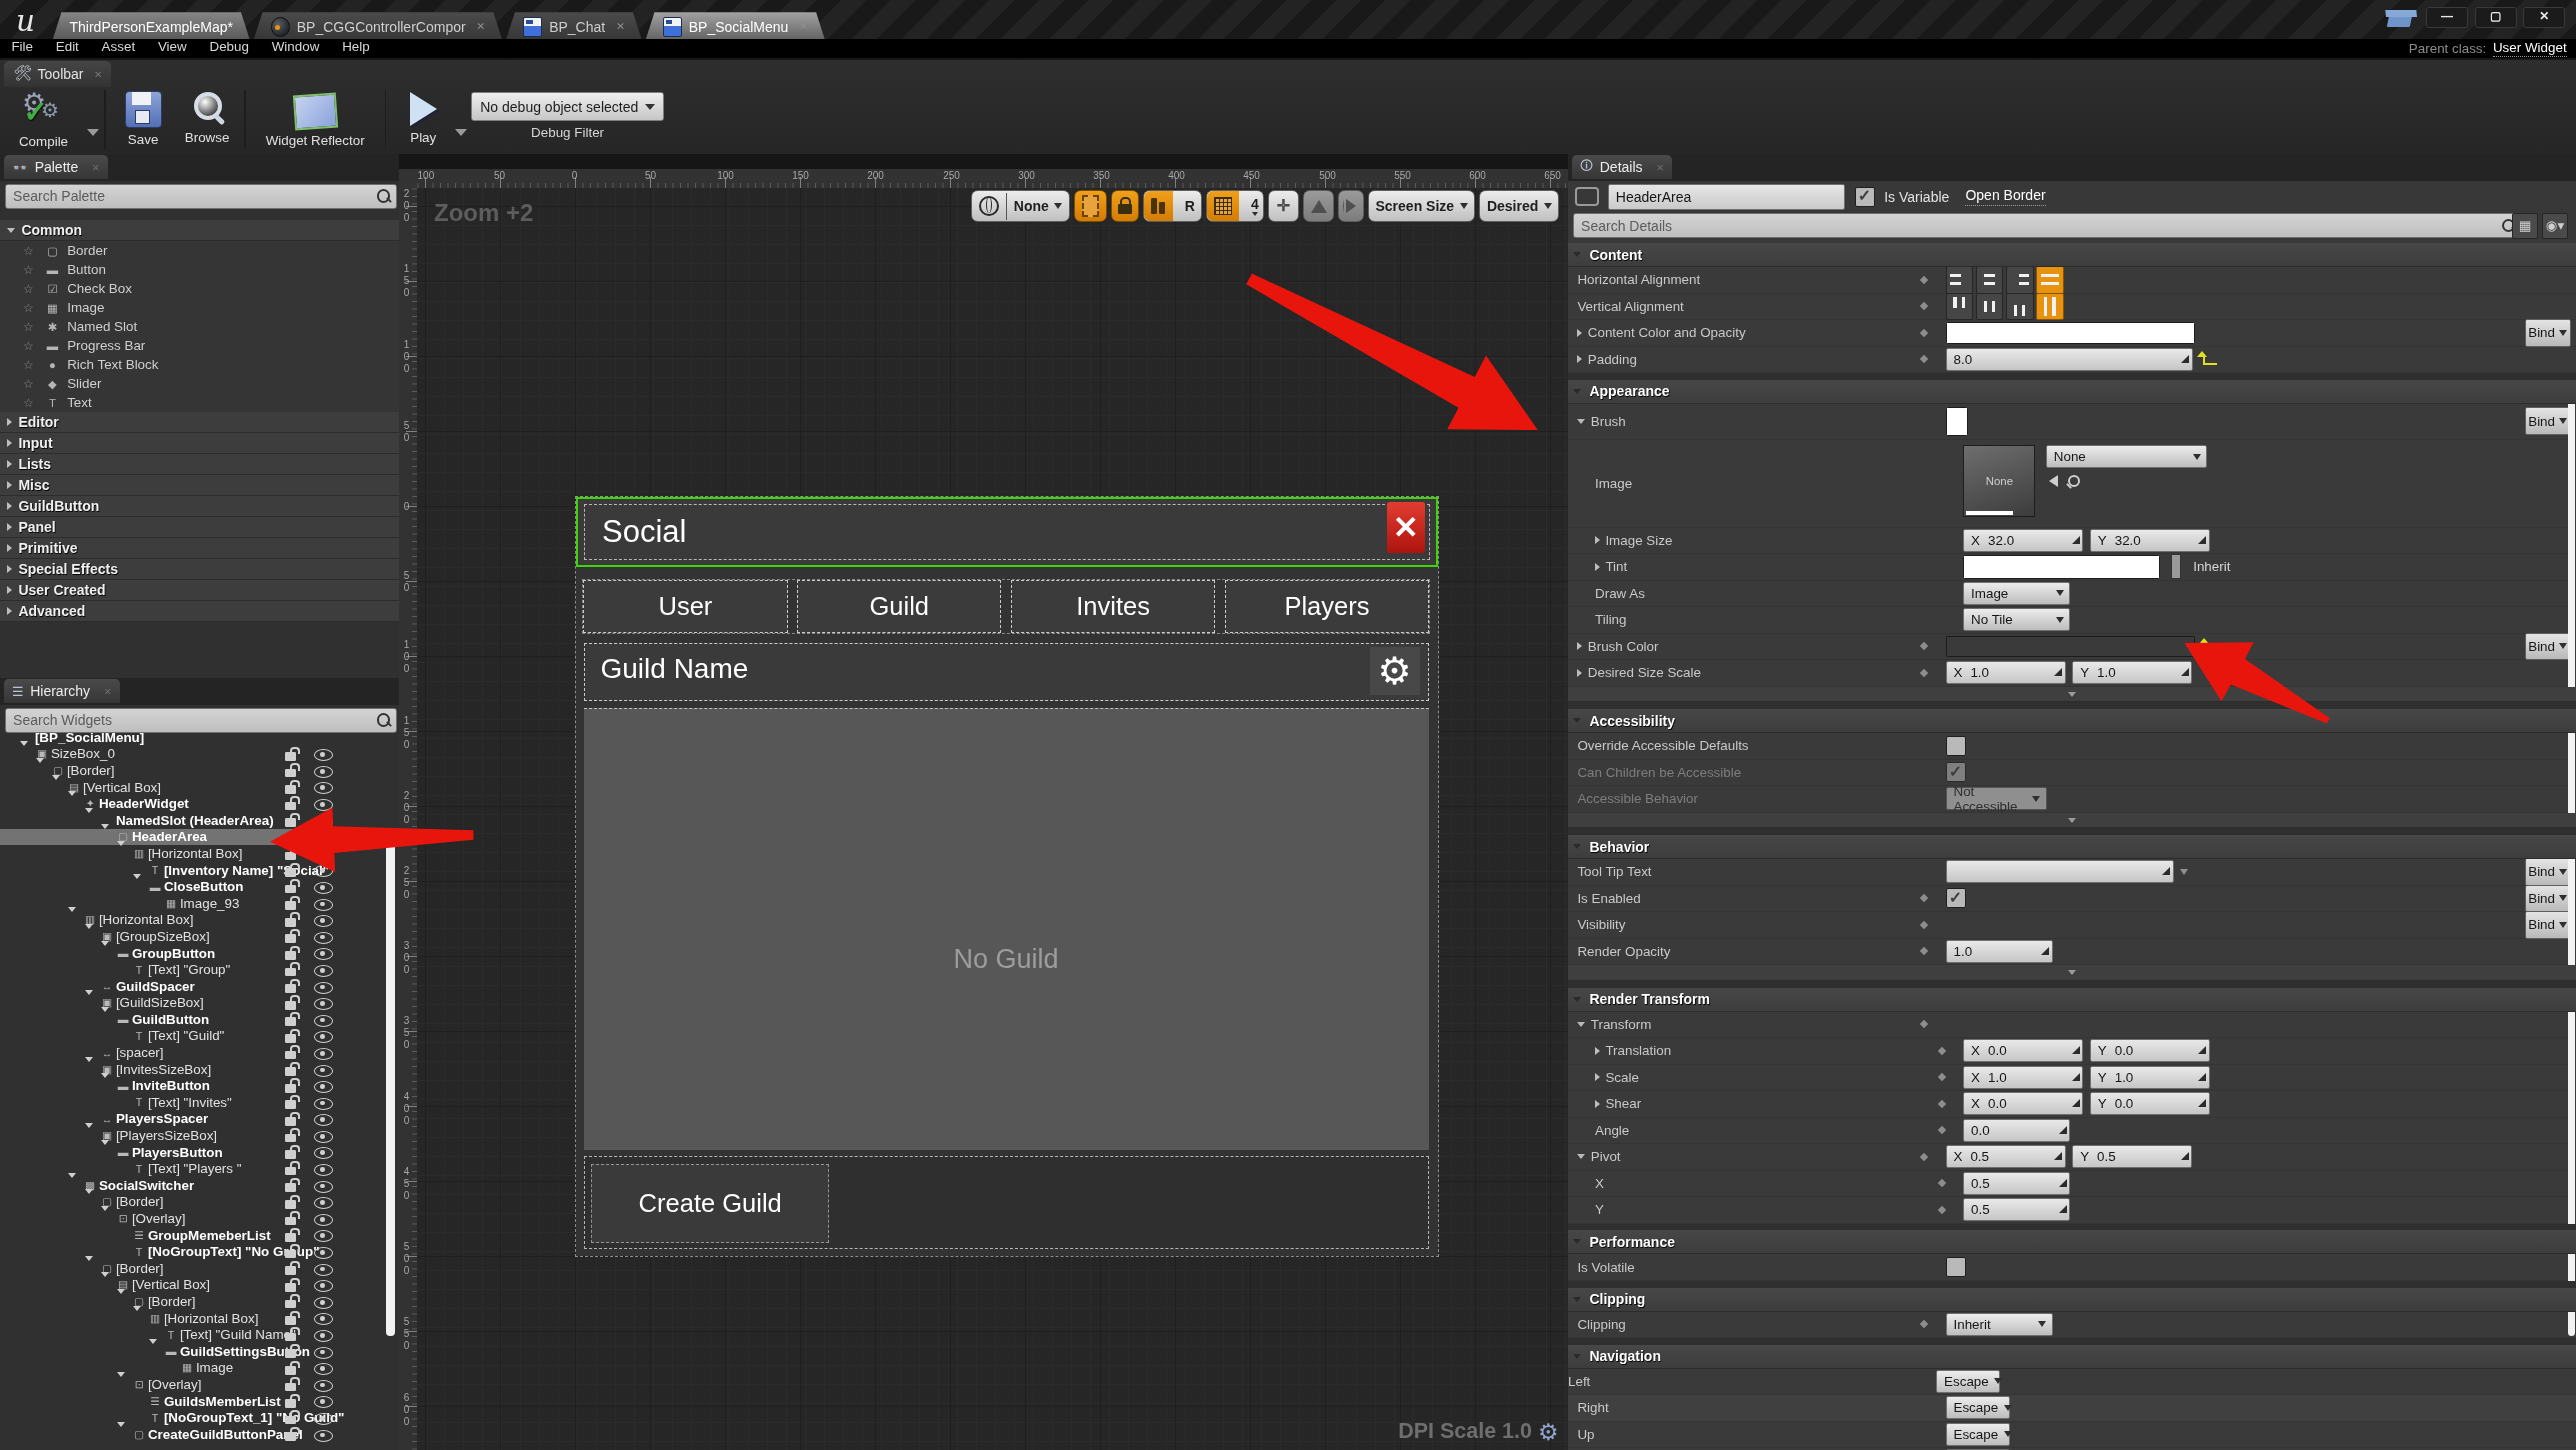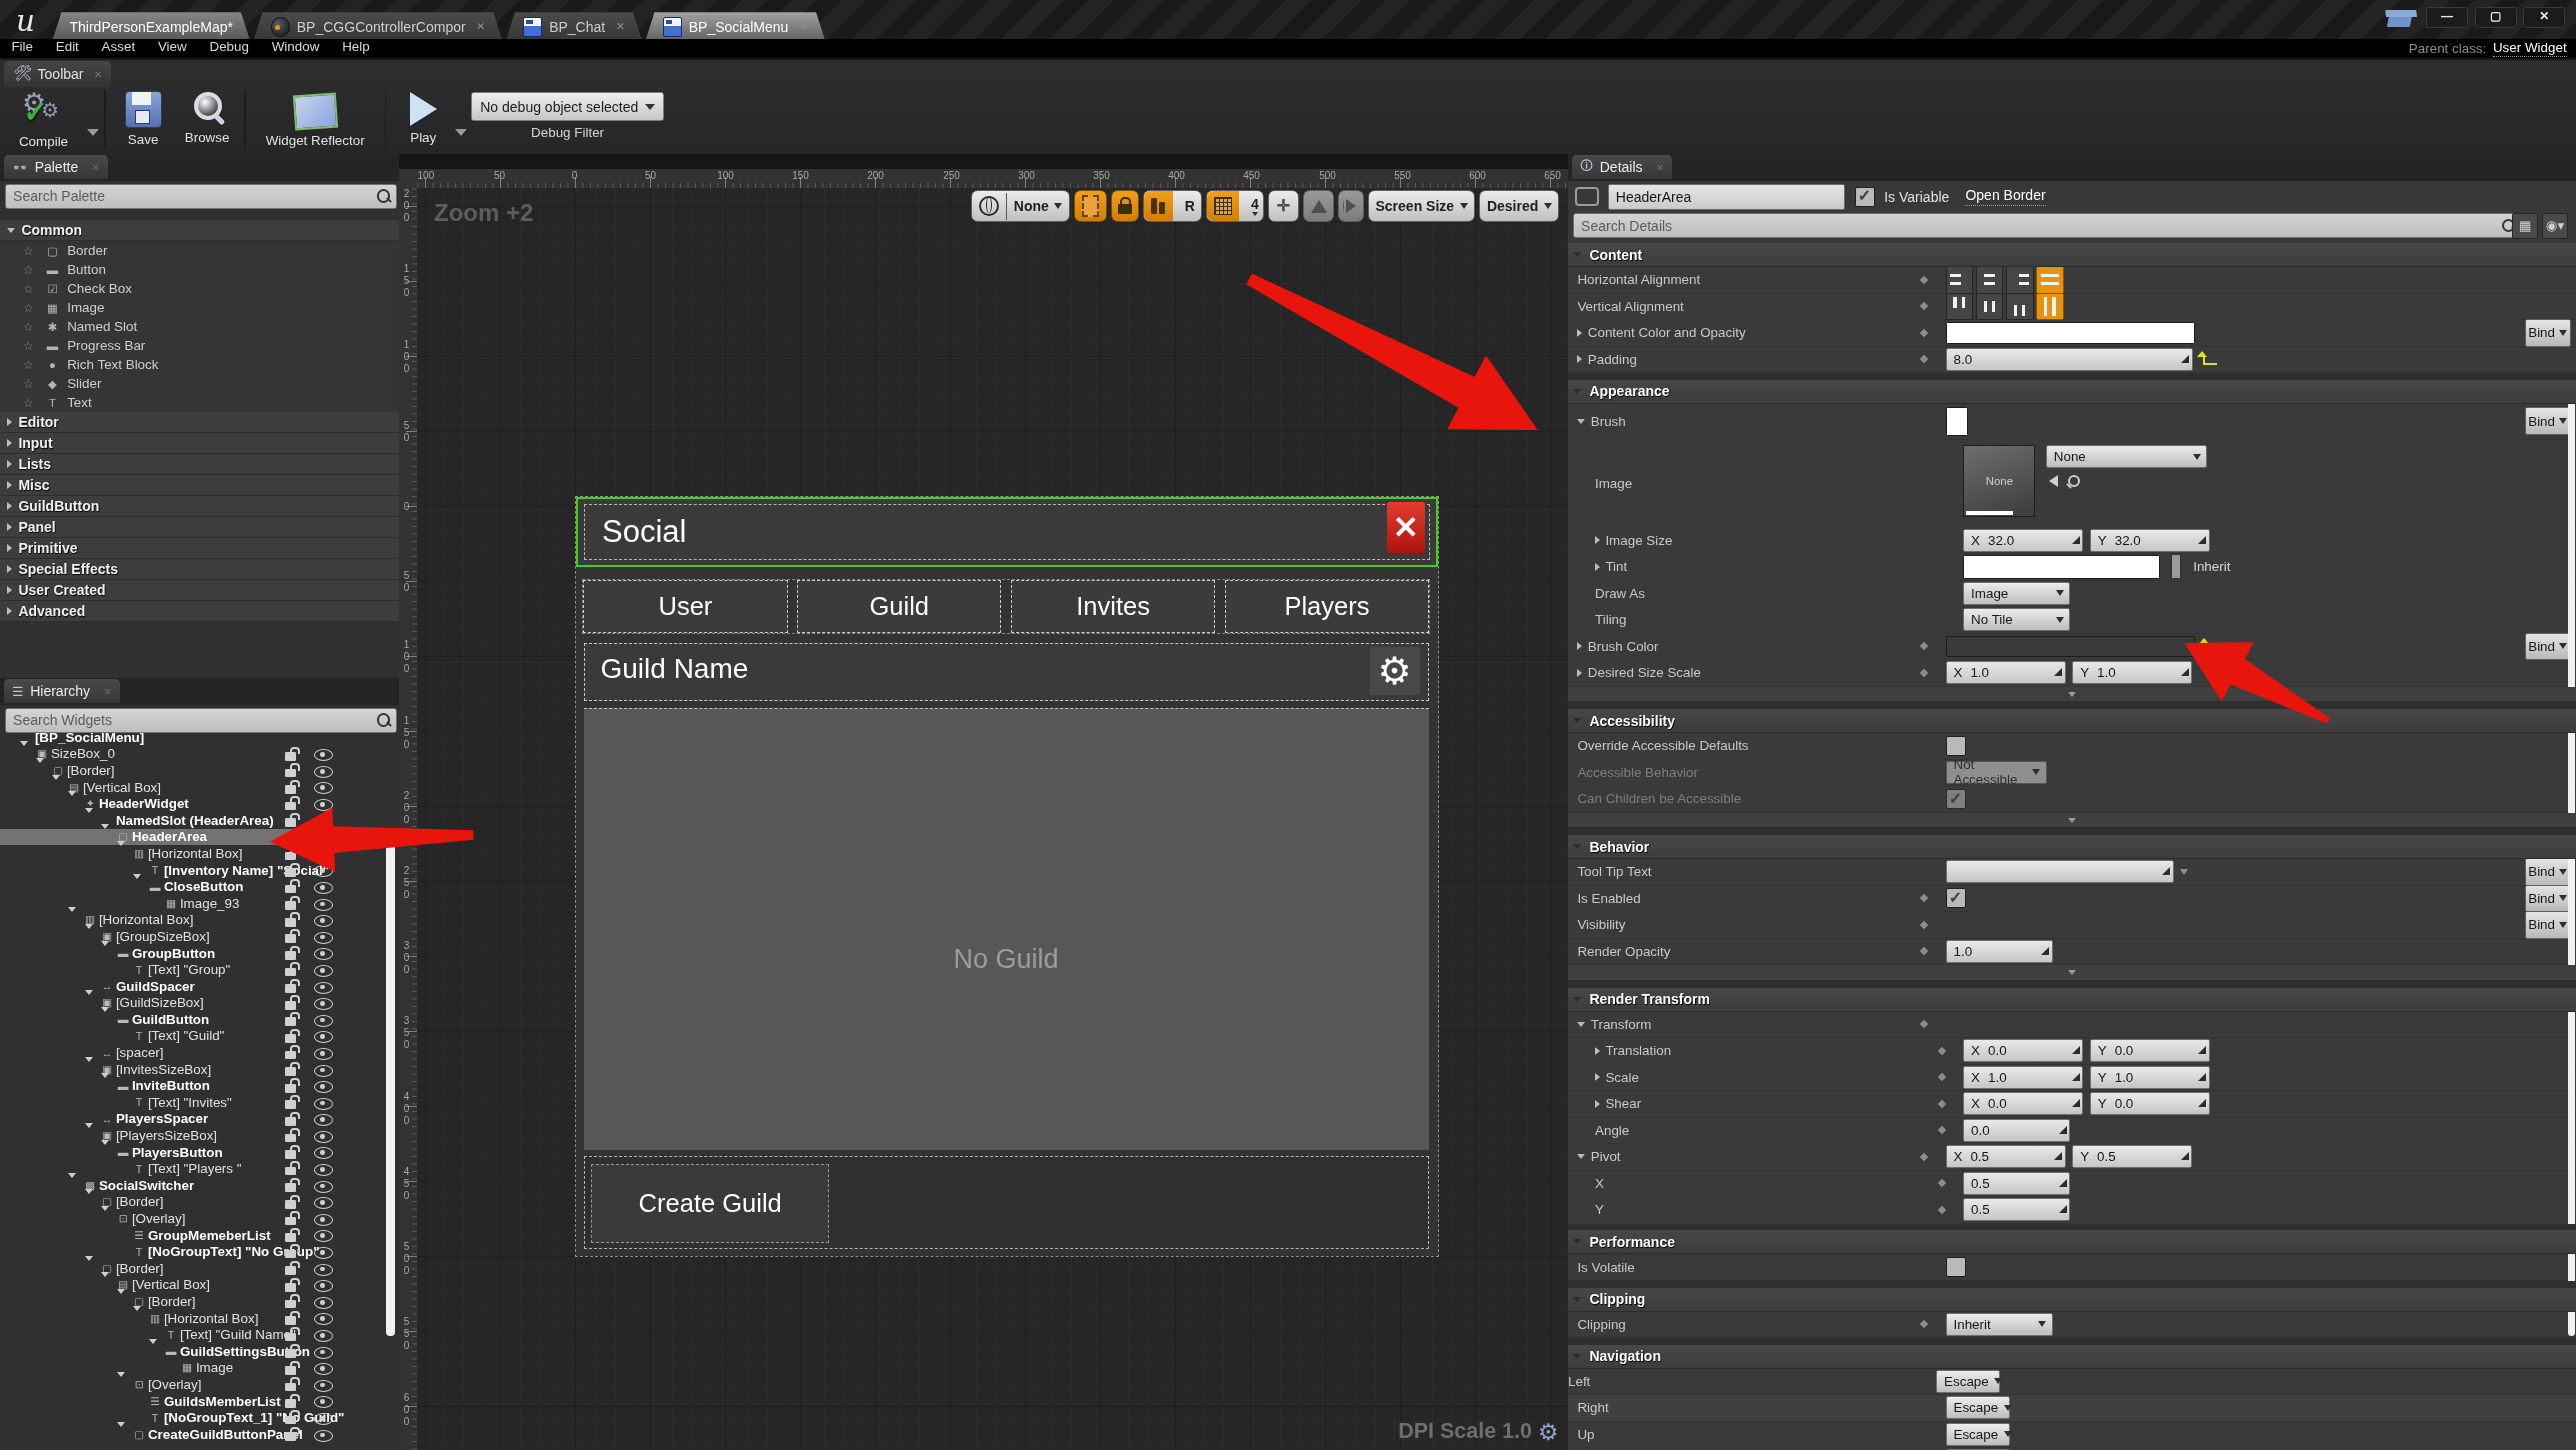--- a/index.html
+++ b/index.html
@@ -1229,35 +1229,35 @@
         <div class="drow">
           <div class="dlabelzone" style="padding-left: 9.4px;">
             <span class="dlabel">Override Accessible Defaults</span>
           </div>
           <div class="dvalzone">
             <span class="cb"></span>
           </div>
         </div>
         <div class="drow">
           <div class="dlabelzone" style="padding-left: 9.4px;">
+            <span class="dlabel dim">Can Children be Accessible</span>
+          </div>
+          <div class="dvalzone">
+            <span class="cb checked dim"></span>
+          </div>
+        </div>
+        <div class="drow">
+          <div class="dlabelzone" style="padding-left: 9.4px;">
             <span class="dlabel dim">Accessible Behavior</span>
           </div>
           <div class="dvalzone">
             <span class="dd dim" style="width: 101px;">
               <span>Not Accessible</span>
               <span class="caret"></span>
             </span>
-          </div>
-        </div>
-        <div class="drow">
-          <div class="dlabelzone" style="padding-left: 9.4px;">
-            <span class="dlabel dim">Can Children be Accessible</span>
-          </div>
-          <div class="dvalzone">
-            <span class="cb checked dim"></span>
           </div>
         </div>
         <div class="dmore">
           <span class="tri-d" style="border-top-color: rgb(154, 154, 154);"></span>
         </div>
         <div class="dgap"></div>
         <div class="dsec">
           <span class="tri-d" style="border-top-color: rgb(42, 42, 42);"></span>
           <span>Behavior</span>
         </div>

